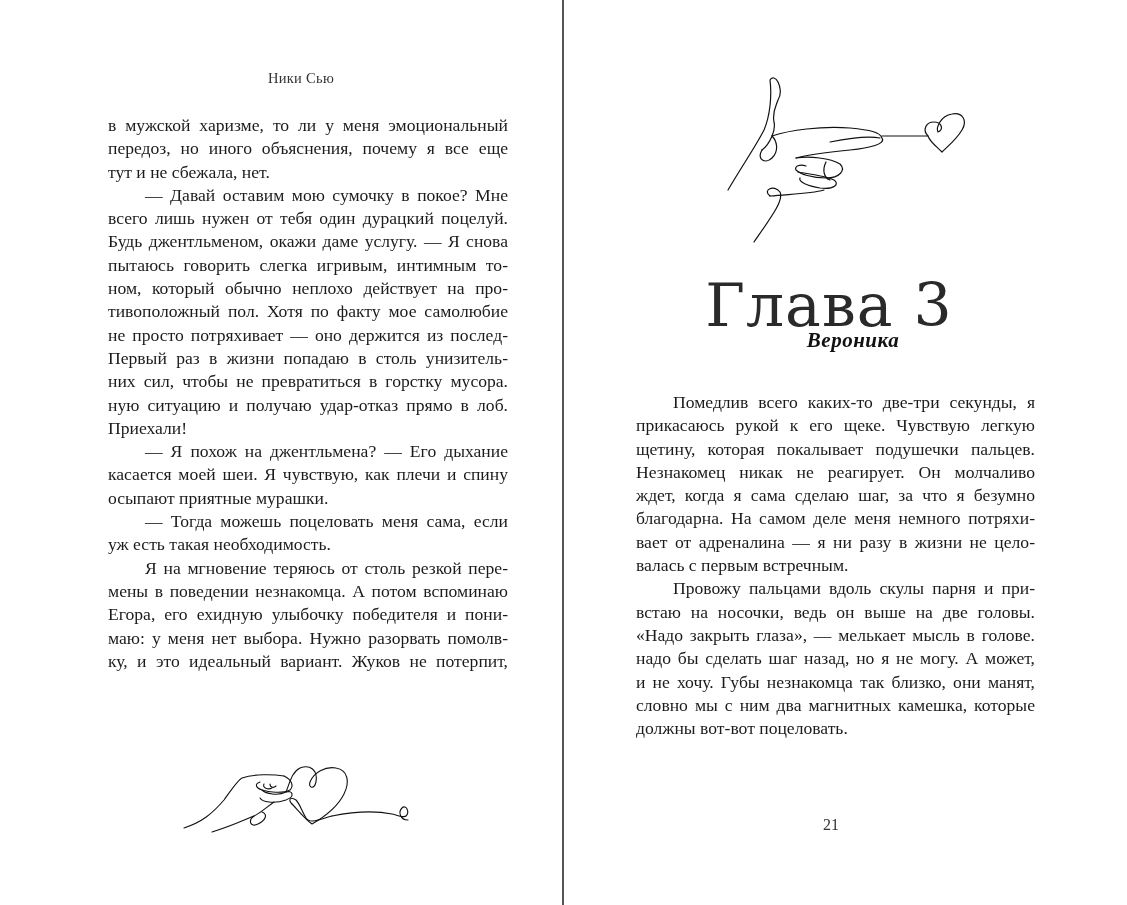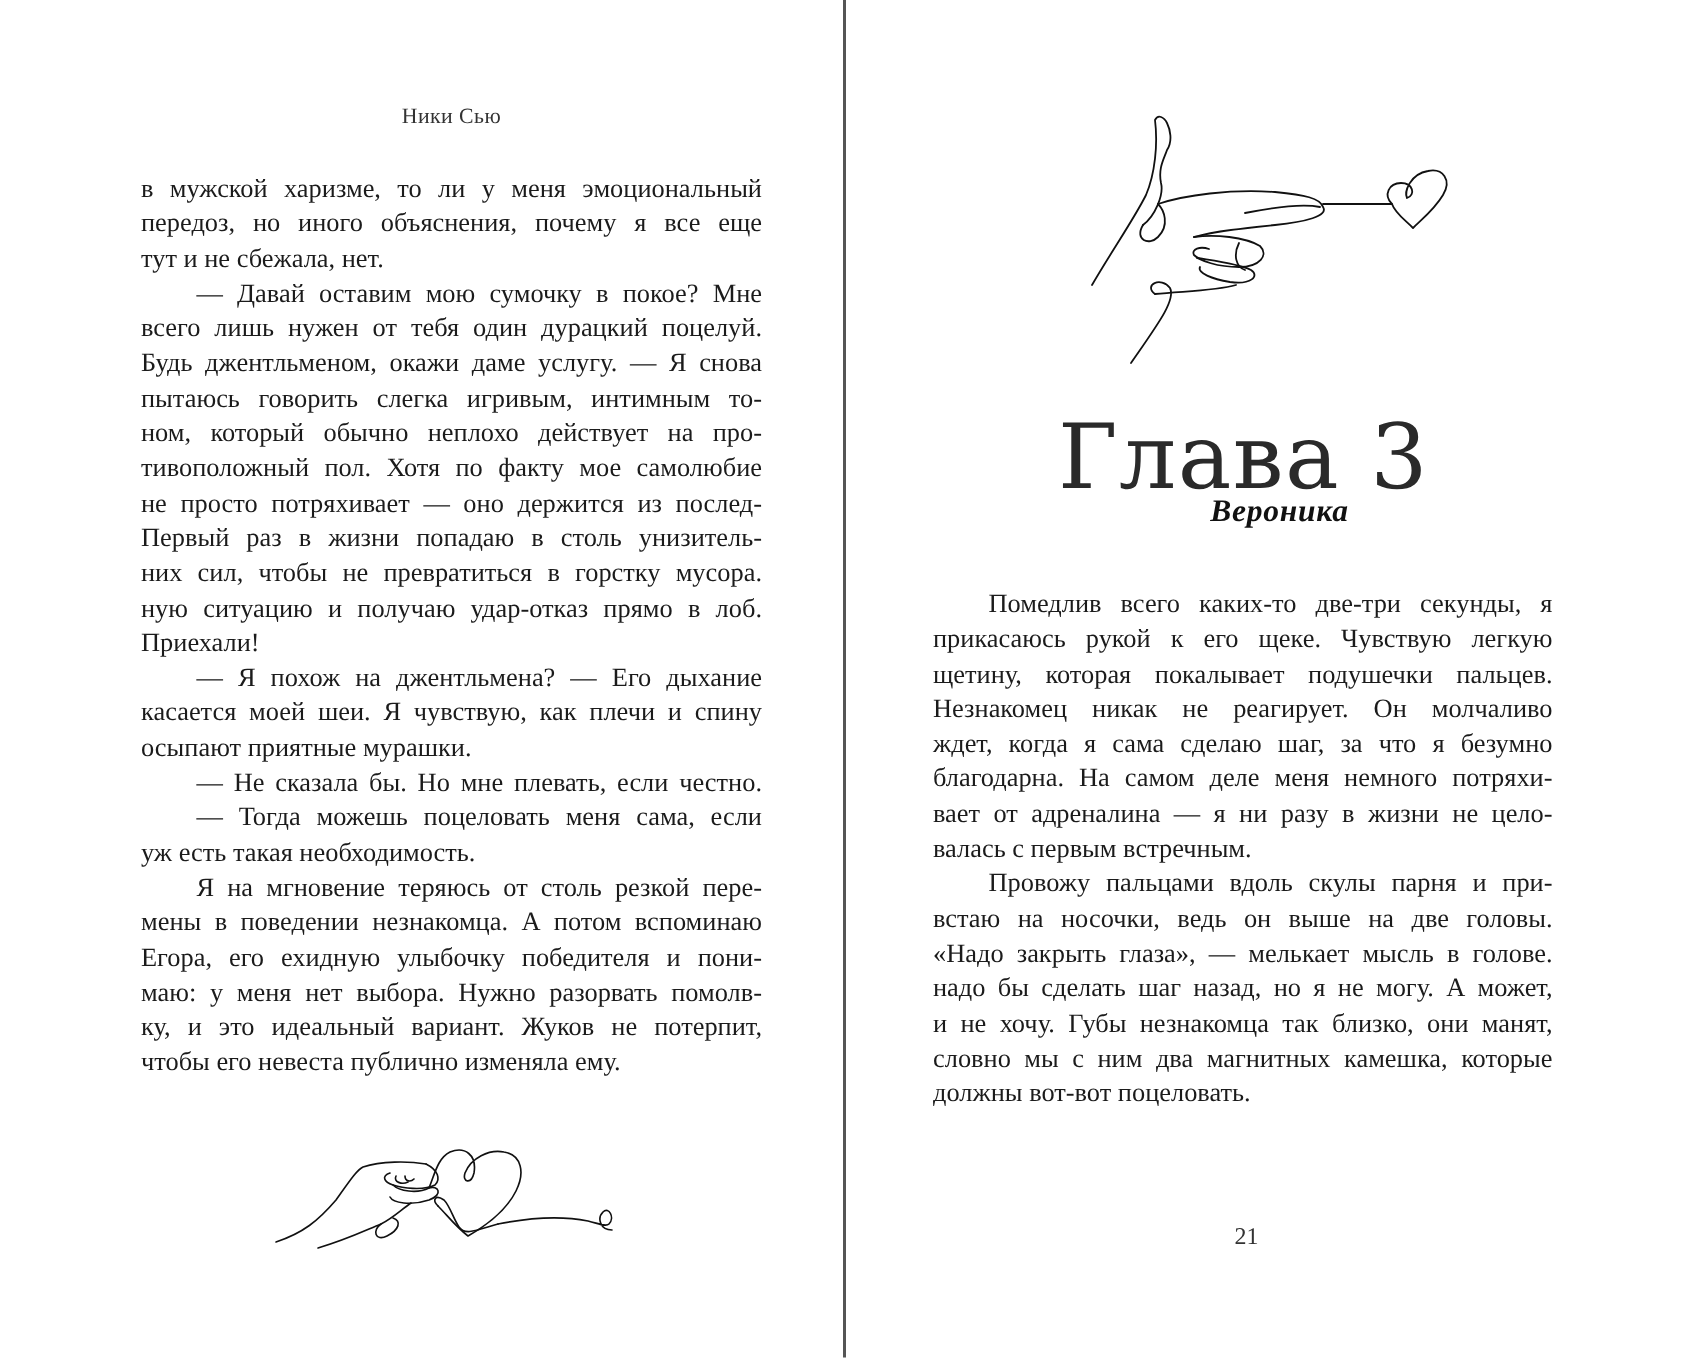--- a/index.html
+++ b/index.html
@@ -57,20 +57,21 @@
       text-align: justify;
       hyphens: manual;
       color: #1b1b1b;
     }
     .body-text .line {
       display: block;
       text-align: justify;
       text-align-last: justify;
       white-space: nowrap;
       overflow: visible;
+      margin-left: 14px;
     }
     .body-text .line.last {
       text-align-last: left;
     }
     .body-text .line.indent { padding-left: 37px; }
 
     .left-text {
       left: 94px;
       top: 114px;
       width: 414px;
@@ -153,29 +154,27 @@
         <span class="line">ном, который обычно неплохо действует на про-</span>
         <span class="line">тивоположный пол. Хотя по факту мое самолюбие</span>
         <span class="line">не просто потряхивает — оно держится из послед-</span>
         <span class="line">Первый раз в жизни попадаю в столь унизитель-</span>
         <span class="line">них сил, чтобы не превратиться в горстку мусора.</span>
         <span class="line">ную ситуацию и получаю удар-отказ прямо в лоб.</span>
         <span class="line last">Приехали!</span>
         <span class="line indent">— Я похож на джентльмена? — Его дыхание</span>
         <span class="line">касается моей шеи. Я чувствую, как плечи и спину</span>
         <span class="line last">осыпают приятные мурашки.</span>
-        <span class="line indent">— Не сказала бы. Но мне плевать, если честно.</span>
         <span class="line indent">— Тогда можешь поцеловать меня сама, если</span>
         <span class="line last">уж есть такая необходимость.</span>
         <span class="line indent">Я на мгновение теряюсь от столь резкой пере-</span>
         <span class="line">мены в поведении незнакомца. А потом вспоминаю</span>
         <span class="line">Егора, его ехидную улыбочку победителя и пони-</span>
         <span class="line">маю: у меня нет выбора. Нужно разорвать помолв-</span>
         <span class="line">ку, и это идеальный вариант. Жуков не потерпит,</span>
-        <span class="line last">чтобы его невеста публично изменяла ему.</span>
       </div>
 
     <svg class="illus-left" viewBox="0 0 230 78" fill="none" stroke="#111" stroke-width="1.1" stroke-linecap="round" stroke-linejoin="round">
 
       <path d="M2 66 C 20 60, 30 52, 42 38 C 52 24, 56 18, 60 16 C 72 12, 90 12, 102 14"></path>
 
       <path d="M102 14 C 110 18, 112 24, 108 28 C 100 32, 86 30, 80 28 C 74 26, 72 22, 78 20"></path>
       <path d="M80 28 C 84 32, 96 34, 104 30 C 110 28, 114 34, 104 38 C 92 42, 80 40, 78 36"></path>
       <path d="M82 22 C 80 26, 86 28, 90 26"></path>
       <path d="M88 22 C 88 26, 92 26, 94 24"></path>

